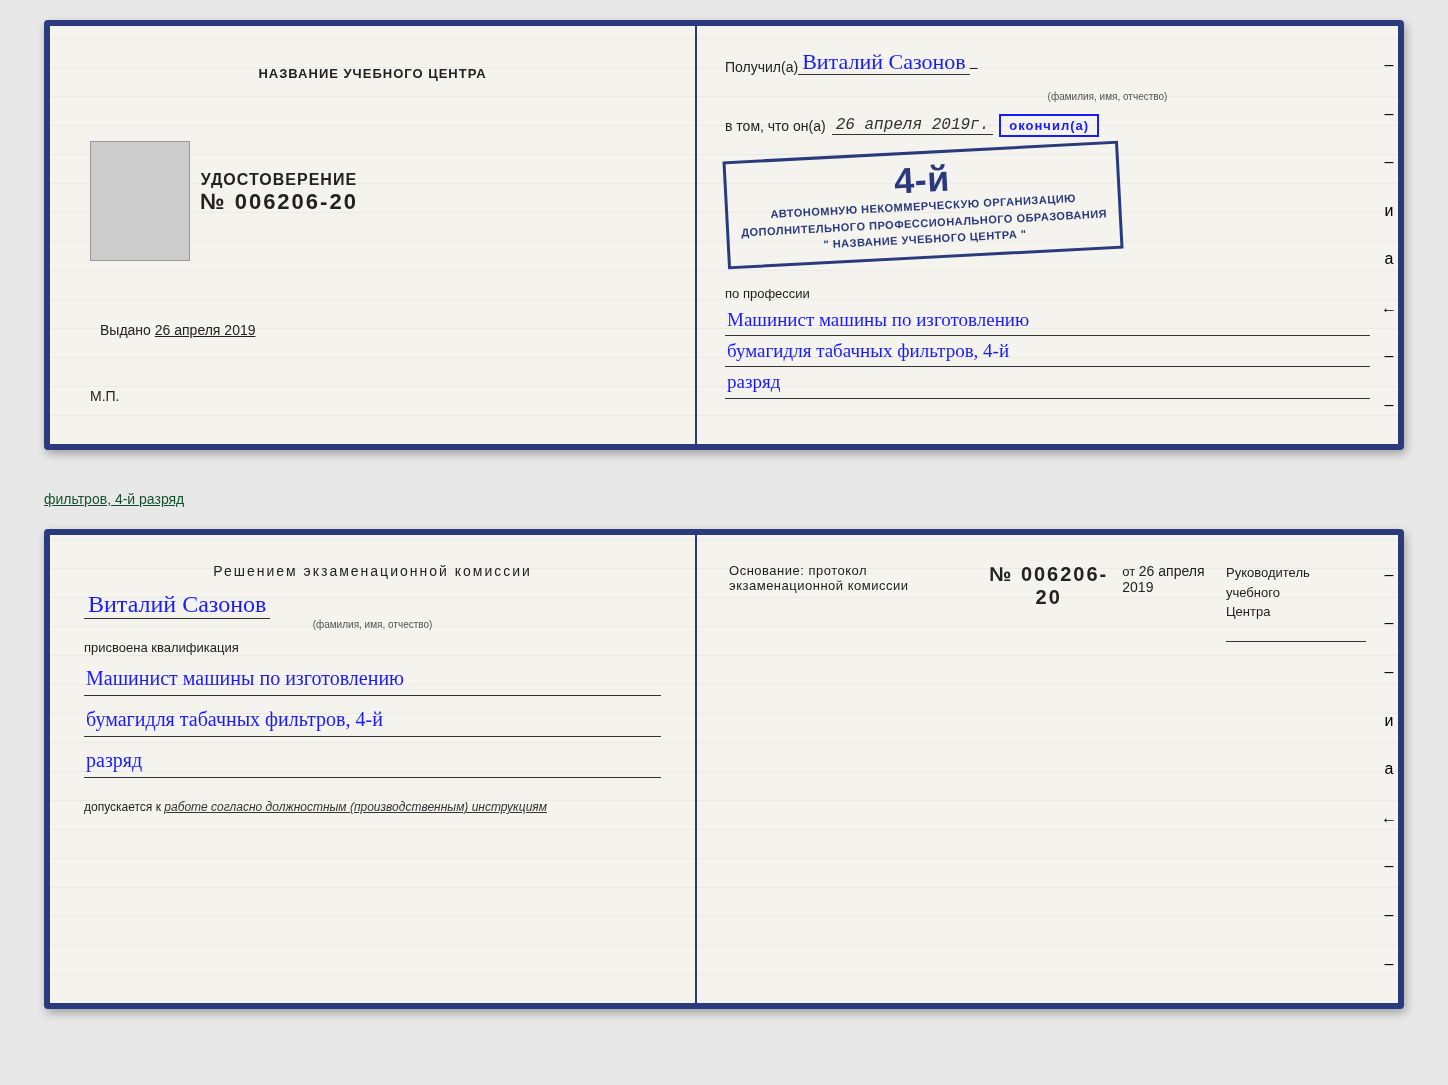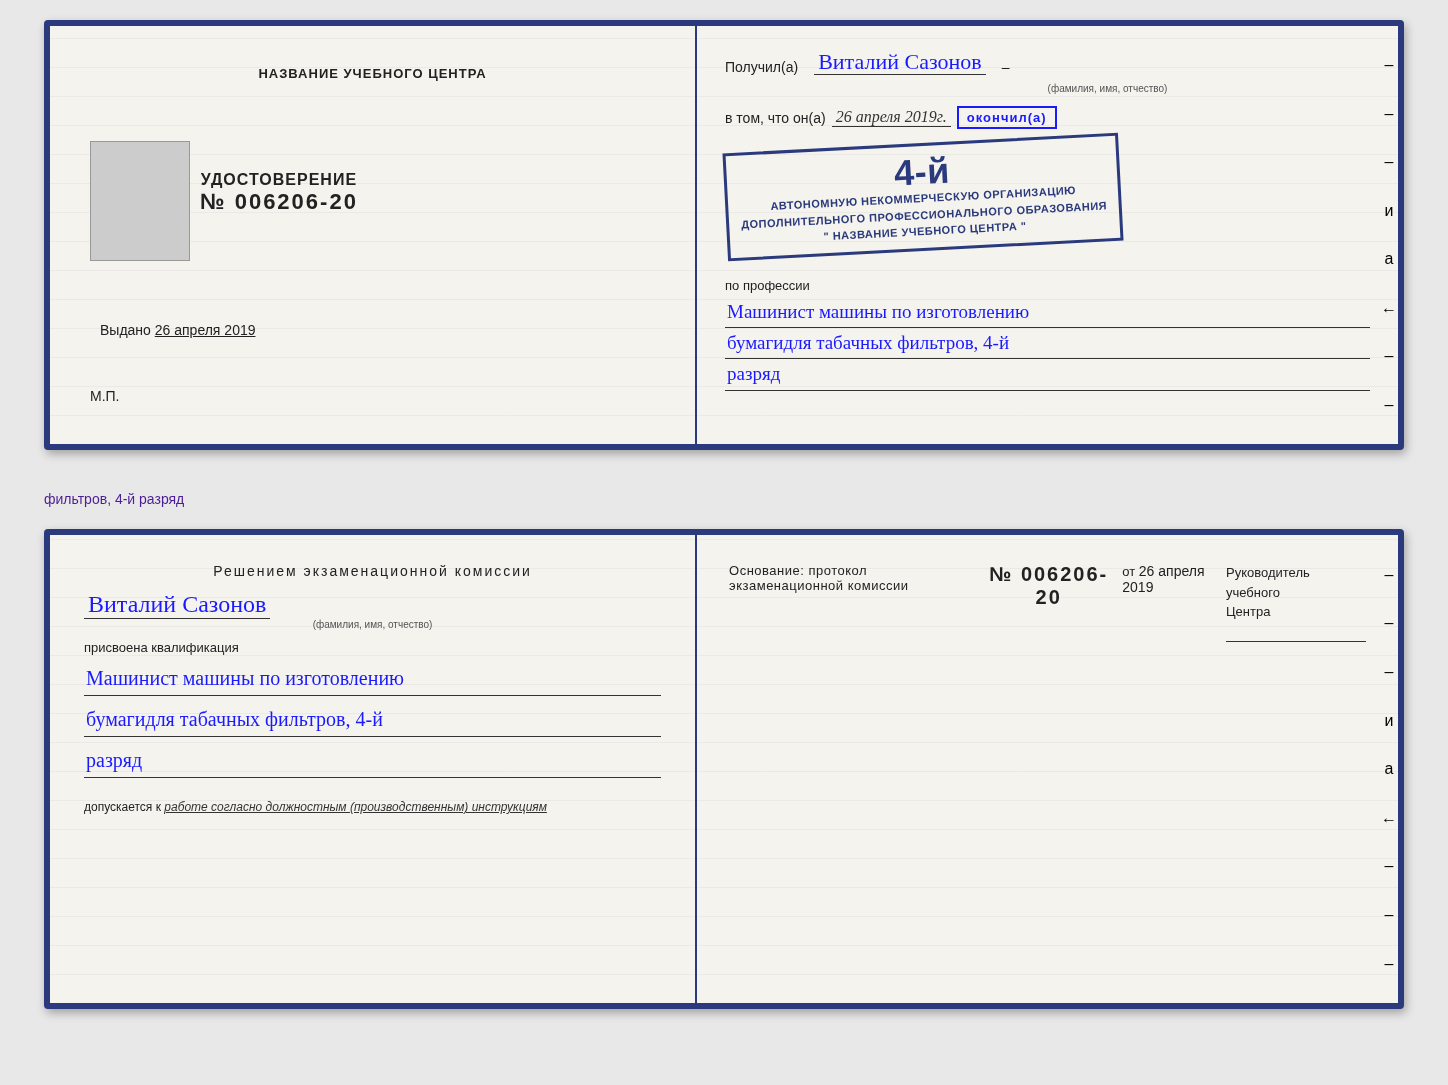--- a/index.html
+++ b/index.html
@@ -102,24 +102,24 @@
       color: #222;
       align-self: flex-start;
       margin-left: 10px;
       margin-bottom: 10px;
     }
 
     
     .poluchil-row {
       font-size: 14px;
       color: #222;
-      margin-bottom: 8px;
+      margin-bottom: 16px;
       display: flex;
       align-items: flex-end;
-      gap: 16px;
+      gap: 0;
       flex-wrap: wrap;
     }
 
     .poluchil-name {
       font-family: 'Palatino Linotype', Palatino, serif;
       font-size: 22px;
       color: #1a1aff;
       border-bottom: 1px solid #333;
       padding: 0 4px;
       line-height: 1.1;
@@ -138,21 +138,21 @@
       color: #222;
       margin-top: 12px;
       margin-bottom: 6px;
       display: flex;
       align-items: center;
       gap: 6px;
       flex-wrap: wrap;
     }
 
     .date-written {
-      font-family: Liberation Serif, serif;
+      font-family: Liberation Mono, monospace;
       font-size: 16px;
       font-style: italic;
       color: #333;
       border-bottom: 1px solid #333;
       padding: 0 4px;
     }
 
     .okончil-badge {
       background: transparent;
       border: 2px solid #1a1aff;
@@ -219,21 +219,22 @@
     
     .label-row {
       width: 1360px;
       padding: 4px 0;
       font-size: 14px;
       color: #222;
       line-height: 1.4;
     }
 
     .label-underline {
-      color: #4c1d95;
+      text-decoration: underline;
+      color: #14532d;
     }
 
     
     .cert-book-bottom {
       display: flex;
       width: 1360px;
       height: 480px;
       background: #f5f3ee;
       border: 6px solid #2a3a7c;
       border-radius: 4px;

